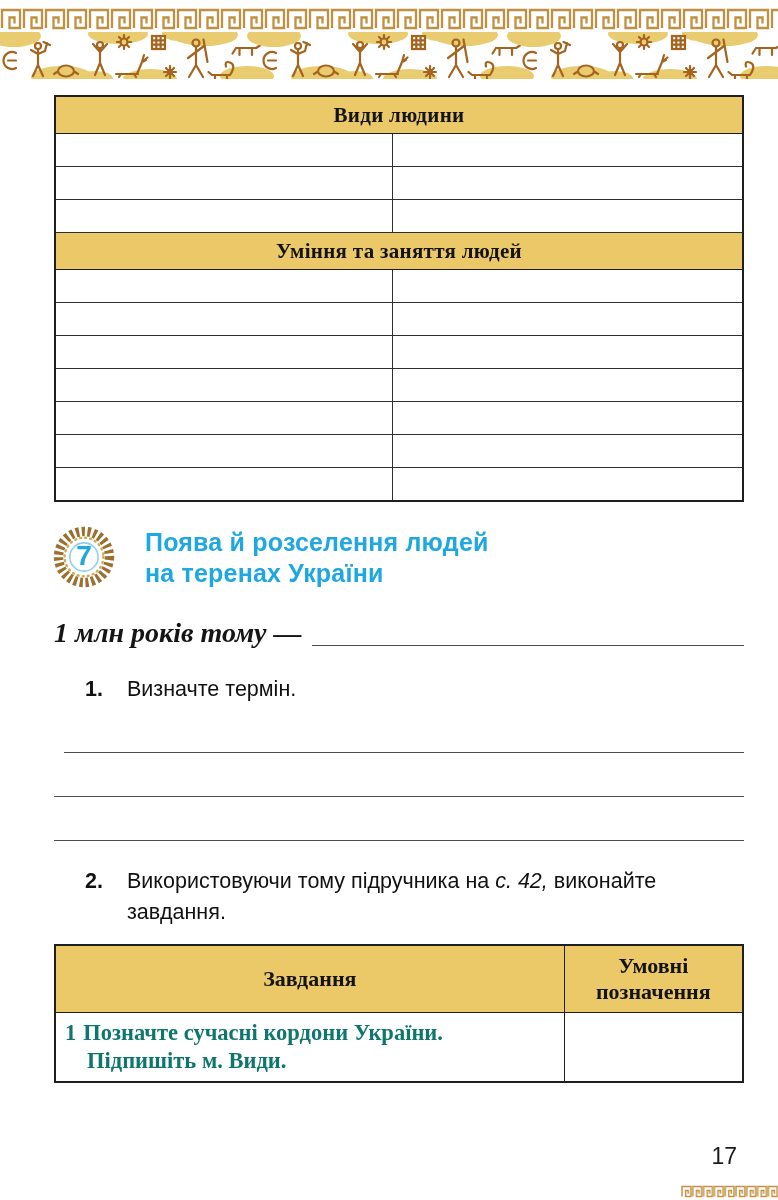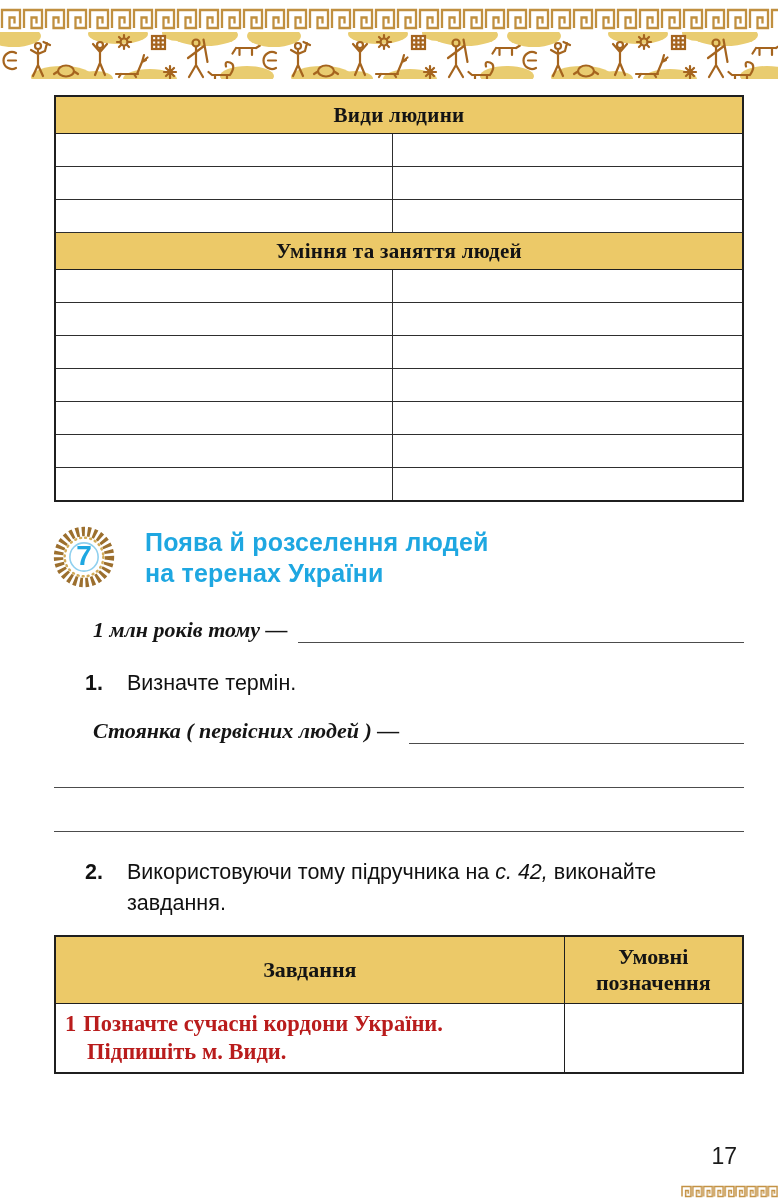--- a/index.html
+++ b/index.html
@@ -26,22 +26,22 @@
   .section-head{display:flex;align-items:flex-start;margin-top:22px;}
   .badge{position:relative;width:66px;height:66px;margin-left:-3px;flex:0 0 auto;}
   .badge svg{position:absolute;left:0;top:0;}
   .badge-num{position:absolute;left:0;top:0;width:66px;height:66px;display:flex;
       align-items:center;justify-content:center;color:var(--accent-blue,#1ea7e1);
       font-weight:bold;font-size:28px;padding-bottom:2px;box-sizing:border-box;}
   .section-title{margin-left:28px;color:var(--accent-blue,#1ea7e1);font-weight:bold;
       font-size:25px;line-height:31px;padding-top:3px;letter-spacing:.2px;}
 
   
-  .def-line{display:flex;align-items:flex-end;font-family:"Liberation Serif",serif;
-      font-style:italic;font-weight:bold;font-size:22px;color:#151515;margin-left:39px;}
+  .def-line{display:flex;font-family:"Liberation Serif",serif;
+      font-style:italic;font-weight:bold;font-size:28px;color:#151515;}
   .def-line.mln{margin-top:27px;}
   .def-line.stoy{margin-top:19px;}
   .rule{border-bottom:1.6px solid #4c4c4c;}
   .rule.grow{flex:1 1 auto;margin-left:10px;height:1em;}
   .rule.full{margin-top:43px;height:0;}
 
   
   .item{display:flex;margin-top:25px;font-size:21.5px;line-height:31px;color:#111;}
   .item .inum{font-weight:bold;margin-left:31px;width:42px;flex:0 0 auto;}
   .item .itext{max-width:600px;}
@@ -49,21 +49,21 @@
 
   
   table.map-table{width:100%;border-collapse:collapse;border:2.5px solid #1f1f1f;margin-top:16px;}
   table.map-table th.band{background:var(--band-gold,#ecc968);border:1.5px solid #1f1f1f;
       font-family:"Liberation Serif",serif;font-weight:bold;font-size:22px;line-height:26px;
       color:#141414;padding:5px 8px;height:56px;}
   table.map-table th.c1{width:74%;}
   table.map-table th.c2{width:26%;}
   table.map-table td{border:1.5px solid #1f1f1f;vertical-align:top;}
   td.task{font-family:"Liberation Serif",serif;font-weight:bold;font-size:22.5px;
-      line-height:27.5px;padding:6px 8px 7px 9px;color:#b91c1c;}
+      line-height:27.5px;padding:6px 8px 7px 9px;color:#0f766e;}
   .task-line.cont{padding-left:22px;}
   .rownum{margin-right:7px;}
   td.mark-cell{background:#fff;}
 
   
   .page-number{position:absolute;right:41px;top:1143px;font-size:23px;color:#1a1a1a;}
 </style>
 </head>
 <body>
 
@@ -194,21 +194,20 @@
       <span>1 млн років тому —</span>
       <span class="rule grow"></span>
     </div>
 
     <div class="item">
       <span class="inum">1.</span>
       <span class="itext">Визначте термін.</span>
     </div>
 
     <div class="def-line stoy">
-      <span>Стоянка ( первісних людей ) —</span>
       <span class="rule grow"></span>
     </div>
     <div class="rule full"></div>
     <div class="rule full"></div>
 
     <div class="item task2">
       <span class="inum">2.</span>
       <span class="itext"><span>Використовуючи тому підручника на </span><i>с. 42,</i><span> виконайте завдання.</span></span>
     </div>
 

